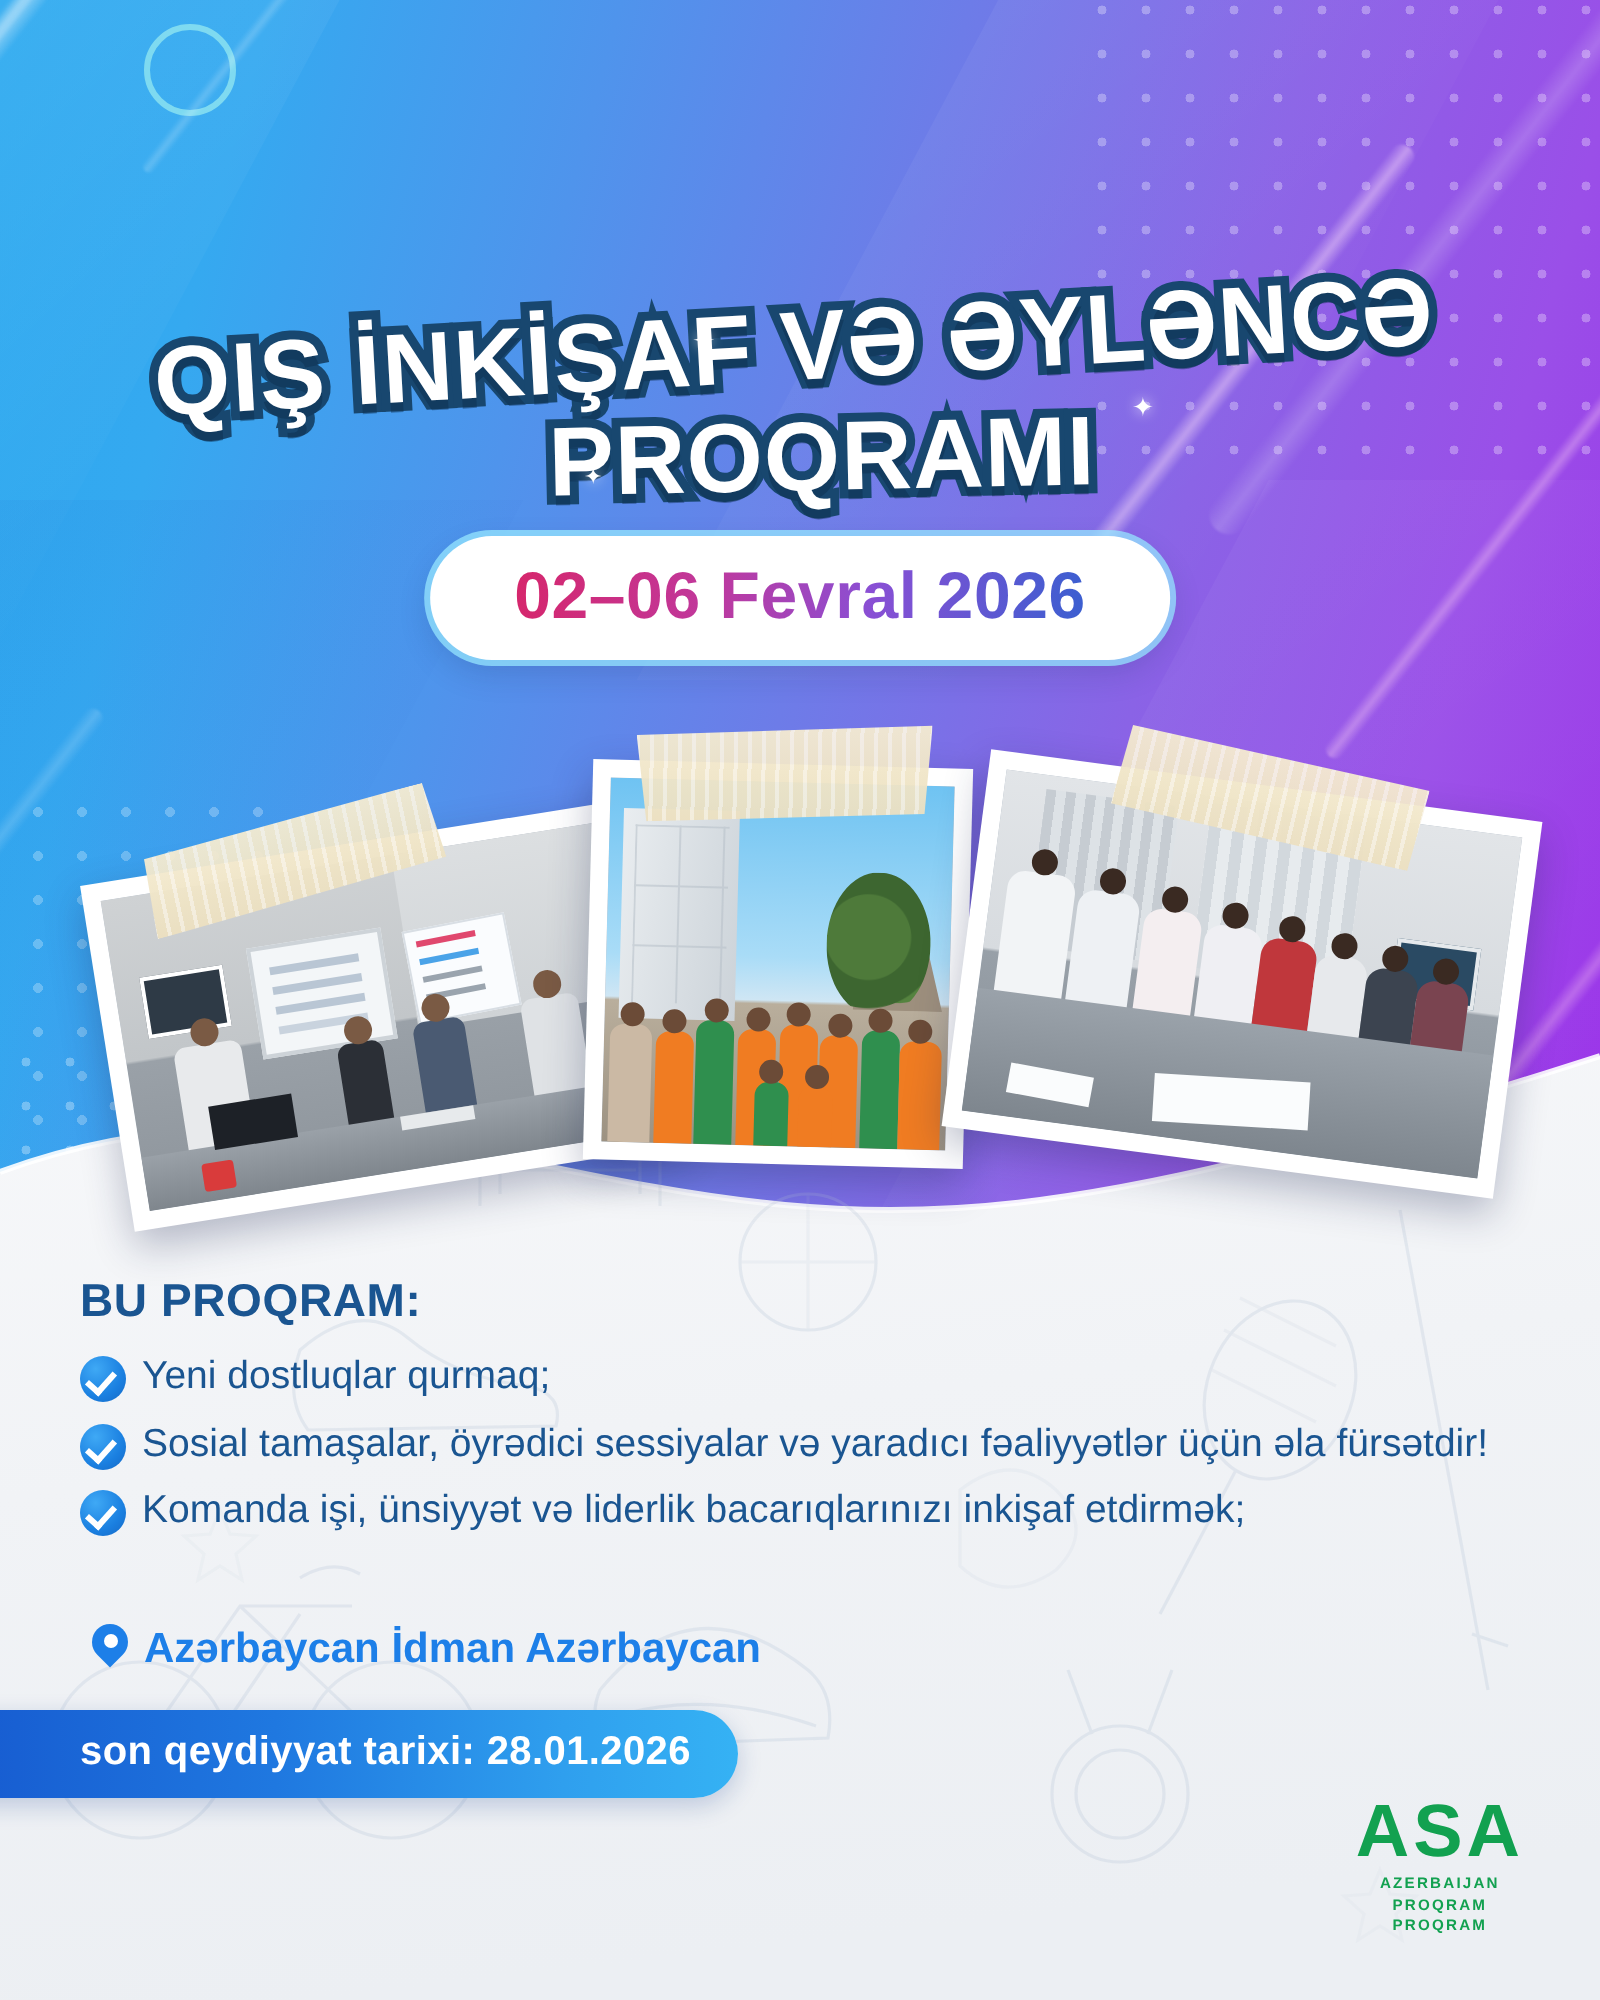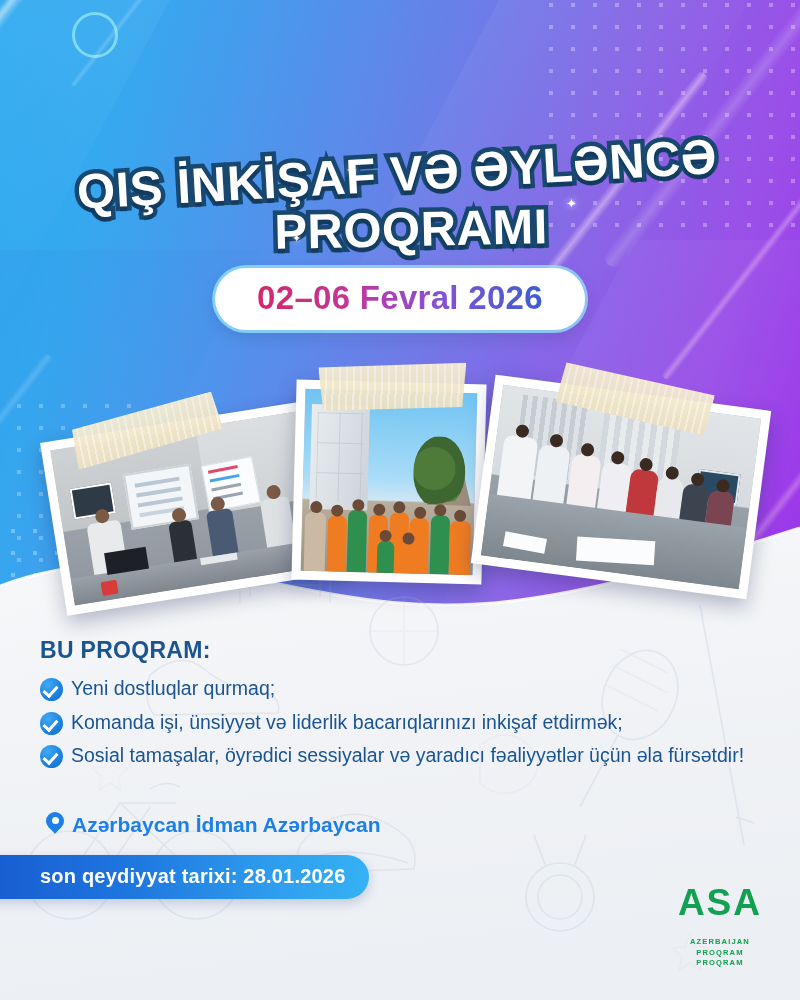--- a/index.html
+++ b/index.html
@@ -264,21 +264,21 @@
     background:linear-gradient(90deg,#1659cf 0%, #1f78e0 42%, #2f9fee 78%, #35b2f4 100%);
     border-radius:0 26px 26px 0;
     box-shadow:0 4px 12px rgba(20,60,140,.22);
   }
   .deadline span { font-size:20px; font-weight:bold; color:#fff; letter-spacing:.2px; }
 
   
   .logo { position:absolute; right:38px; bottom:32px; z-index:10; text-align:center; }
   .logo .mark { font-size:37px; font-weight:bold; color:#12a150; letter-spacing:2px; line-height:1;
                 position:relative; display:inline-block; }
-  .logo .sub { margin-top:16px; font-size:7.6px; font-weight:bold; color:#12a150;
+  .logo .sub { margin-top:3px; font-size:7.6px; font-weight:bold; color:#12a150;
                letter-spacing:1.1px; line-height:1.35; }
 </style>
 </head>
 <body>
 
 <div id="poster">
 
   <div class="gradient-band">
     <div class="panel pn1"></div>
     <div class="panel pn2"></div>
@@ -484,25 +484,25 @@
 
     <div class="bu-heading">BU PROQRAM:</div>
 
     <div class="bullets">
       <div class="bullet">
         <span class="chk"></span>
         <span class="btxt">Yeni dostluqlar qurmaq;</span>
       </div>
       <div class="bullet">
         <span class="chk"></span>
-        <span class="btxt">Komanda işi, ünsiyyət və liderlik bacarıqlarınızı inkişaf etdirmək;</span>
+        <span class="btxt">Sosial tamaşalar, öyrədici sessiyalar və yaradıcı fəaliyyətlər üçün əla fürsətdir!</span>
       </div>
       <div class="bullet">
         <span class="chk"></span>
-        <span class="btxt">Sosial tamaşalar, öyrədici sessiyalar və yaradıcı fəaliyyətlər üçün əla fürsətdir!</span>
+        <span class="btxt">Komanda işi, ünsiyyət və liderlik bacarıqlarınızı inkişaf etdirmək;</span>
       </div>
     </div>
 
     <div class="loc">
       <span class="pin"></span>
       <span class="loc-text">Azərbaycan İdman Azərbaycan</span>
     </div>
 
     <div class="deadline">
       <span>son qeydiyyat tarixi:  28.01.2026</span>

